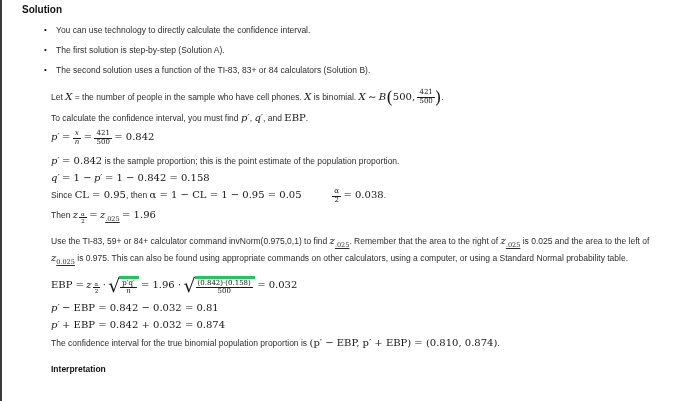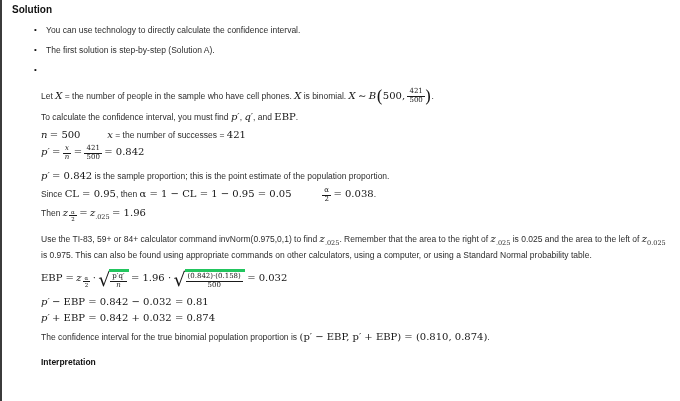--- a/index.html
+++ b/index.html
@@ -1,37 +1,37 @@
 <!DOCTYPE html>
 <html><head>
 <meta charset="utf-8">
 <style>
   html,body{margin:0;padding:0;background:#ffffff;}
   .page{
     position:relative;
     width:680px;height:401px;
     box-sizing:border-box;
-    padding:4px 8px 0 12px;
+    padding:4px 8px 0 22px;
     overflow:hidden;
     background:#ffffff;
     font-family:"Liberation Sans",sans-serif;
     color:#2d2d2d;
   }
   .left-rule{position:absolute;left:0;top:0;width:2px;height:401px;background:#3b3b3b;}
   .h-solution{font-size:10px;font-weight:bold;color:#111;margin:0 0 10px 0;}
   .bullets{margin:0 0 0 22px;padding:0;}
   .bullet{display:flex;margin:0 0 10px 0;font-size:8.5px;line-height:1.2;}
   .bullet .dot{width:12px;flex:0 0 12px;font-size:8px;color:#111;}
   .sa{margin-left:29px;margin-top:13px;}
   .sa-label{font-size:7.5px;font-weight:bold;color:#26466d;letter-spacing:.5px;margin:0 0 11px 0;}
   .line{font-size:8.5px;color:#2d2d2d;margin:0 0 5px 0;line-height:1.25;}
   .txt{font-family:Liberation Sans, sans-serif;}
   .math{font-family:"DejaVu Serif",serif;font-size:10px;color:#151515;}
   .mvar{font-style:italic;}
-  sub.msub{font-size:6.5px;font-family:"DejaVu Serif",serif;}
+  sub.msub{font-size:6.5px;font-family:"DejaVu Serif",serif;text-decoration:underline;}
   .frac{display:inline-block;vertical-align:middle;text-align:center;font-size:7px;line-height:1.1;font-family:"DejaVu Serif",serif;color:#151515;}
   .frac .fnum{display:block;border-bottom:1px solid #1a1a1a;padding:0 2px;}
   .frac .fden{display:block;padding:0 2px;}
   .subfrac{font-size:5.5px;vertical-align:-5px;margin-left:1px;}
   .bigp{font-family:"DejaVu Serif",serif;font-size:17px;line-height:1;vertical-align:middle;color:#151515;}
   .sqrt{display:inline-block;vertical-align:middle;white-space:nowrap;}
   .sqrt .rad{display:inline-block;font-family:"DejaVu Serif",serif;font-size:19px;line-height:.9;vertical-align:middle;margin-right:-1px;color:#151515;}
   .sqrt .cand{display:inline-block;vertical-align:middle;border-top:3px solid #22c55e;padding:1px 2px 0 1px;}
   .gap{display:inline-block;width:26px;}
   .gap-sm{display:inline-block;width:22px;}
@@ -52,20 +52,21 @@
     <div class="bullet">
         <span class="dot">•</span>
         <span class="txt">You can use technology to directly calculate the confidence interval.</span>
       </div>
     <div class="bullet">
         <span class="dot">•</span>
         <span class="txt">The first solution is step-by-step (Solution A).</span>
       </div>
     <div class="bullet">
         <span class="dot">•</span>
+        <span class="txt">The second solution uses a function of the TI-83, 83+ or 84 calculators (Solution B).</span>
       </div>
   </div>
 
   <div class="sa">
 
     <div class="line mb6">
       <span class="txt">Let</span>
       <span class="math mvar">X</span>
       <span class="txt">= the number of people in the sample who have cell phones.</span>
       <span class="math mvar">X</span>
@@ -76,44 +77,42 @@
       <span class="frac"><span class="fnum">421</span><span class="fden">500</span></span><span class="bigp">)</span><span class="txt">.</span>
     </div>
 
     <div class="line mb6">
       <span class="txt">To calculate the confidence interval, you must find</span>
       <span class="math mvar">p′</span><span class="txt">,</span>
       <span class="math mvar">q′</span><span class="txt">, and</span>
       <span class="math">EBP</span><span class="txt">.</span>
     </div>
 
-    <div class="line mb3">
-      <span class="math mvar">n</span>
-      <span class="math">= 500</span>
-      <span class="gap-sm"></span>
-      <span class="math mvar">x</span>
-      <span class="txt">= the number of successes =</span>
-      <span class="math">421</span>
-    </div>
 
     <div class="line mb9">
       <span class="math mvar">p′</span>
       <span class="math">=</span>
       <span class="frac"><span class="fnum mvar">x</span><span class="fden mvar">n</span></span>
       <span class="math">=</span>
       <span class="frac"><span class="fnum">421</span><span class="fden">500</span></span>
       <span class="math">= 0.842</span>
     </div>
 
     <div class="line mb4">
       <span class="math mvar">p′</span>
       <span class="math">= 0.842</span>
       <span class="txt">is the sample proportion; this is the point estimate of the population proportion.</span>
     </div>
 
+    <div class="line mb4">
+      <span class="math mvar">q′</span>
+      <span class="math">= 1 −</span>
+      <span class="math mvar">p′</span>
+      <span class="math">= 1 − 0.842 = 0.158</span>
+    </div>
 
     <div class="line mb4">
       <span class="txt">Since</span>
       <span class="math">CL = 0.95</span><span class="txt">, then</span>
       <span class="math">α = 1 − CL = 1 − 0.95 = 0.05</span>
       <span class="gap"></span>
       <span class="frac"><span class="fnum">α</span><span class="fden">2</span></span>
       <span class="math">= 0.038</span><span class="txt">.</span>
     </div>
 

